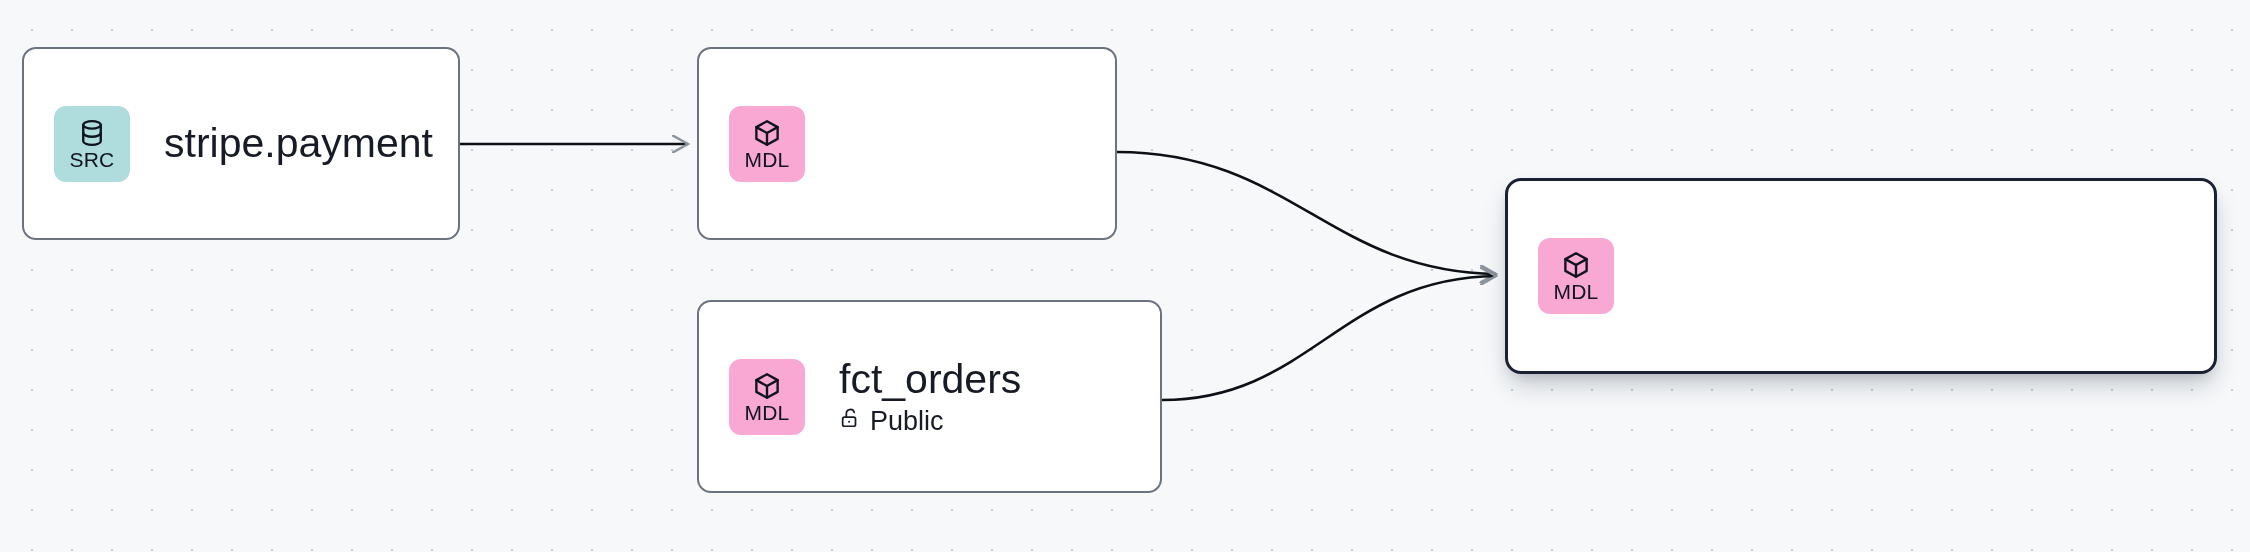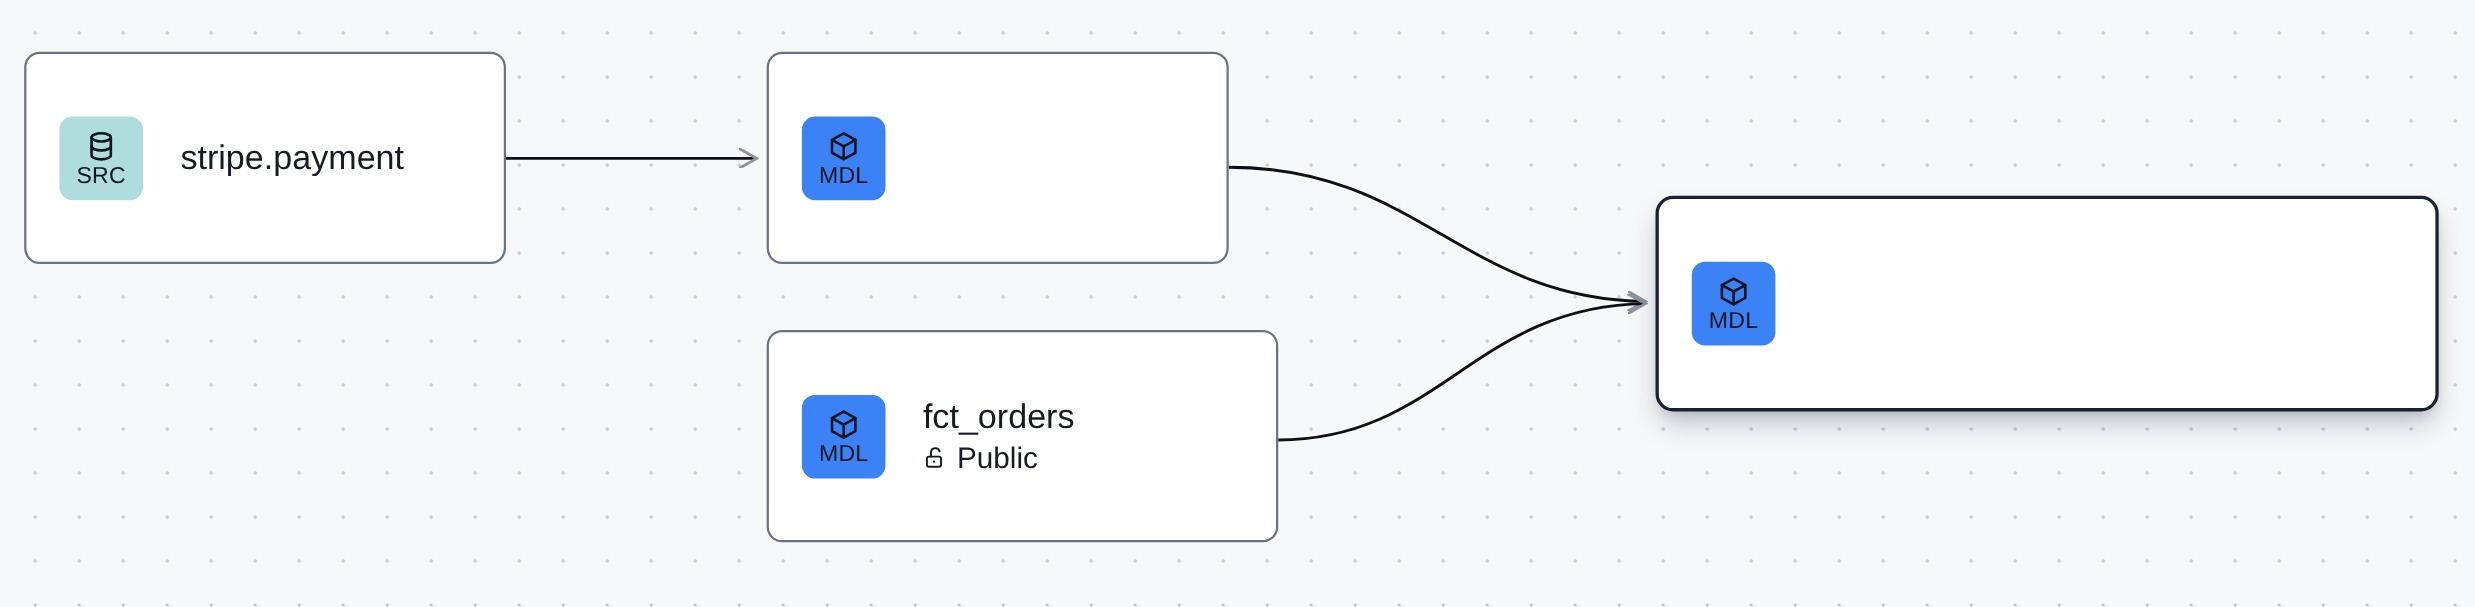--- a/index.html
+++ b/index.html
@@ -57,21 +57,21 @@
     width: 76px;
     height: 76px;
     border-radius: 12px;
     display: flex;
     flex-direction: column;
     align-items: center;
     justify-content: center;
     gap: 1px;
   }
   .type-badge.src { background: #afdcdc; }
-  .type-badge.mdl { background: #3b82f6; }
+  .type-badge.mdl { background: #f9a8d4; }
 
   .type-badge svg {
     display: block;
     width: 30px;
     height: 30px;
   }
 
   .type-badge .type-text {
     font-size: 21px;
     line-height: 1;
@@ -83,30 +83,30 @@
   
   .node-body {
     margin-left: 34px;
     display: flex;
     flex-direction: column;
     justify-content: center;
     gap: 6px;
   }
 
   .node-title {
-    font-size: 31px;
+    font-size: 41px;
     line-height: 1.08;
     color: #161b26;
     white-space: nowrap;
     font-weight: 400;
   }
 
   .node-meta {
     display: flex;
-    align-items: center;
+    align-items: flex-start;
     gap: 9px;
   }
 
   .node-meta svg {
     display: block;
     width: 22px;
     height: 22px;
   }
 
   .node-meta .meta-text {

